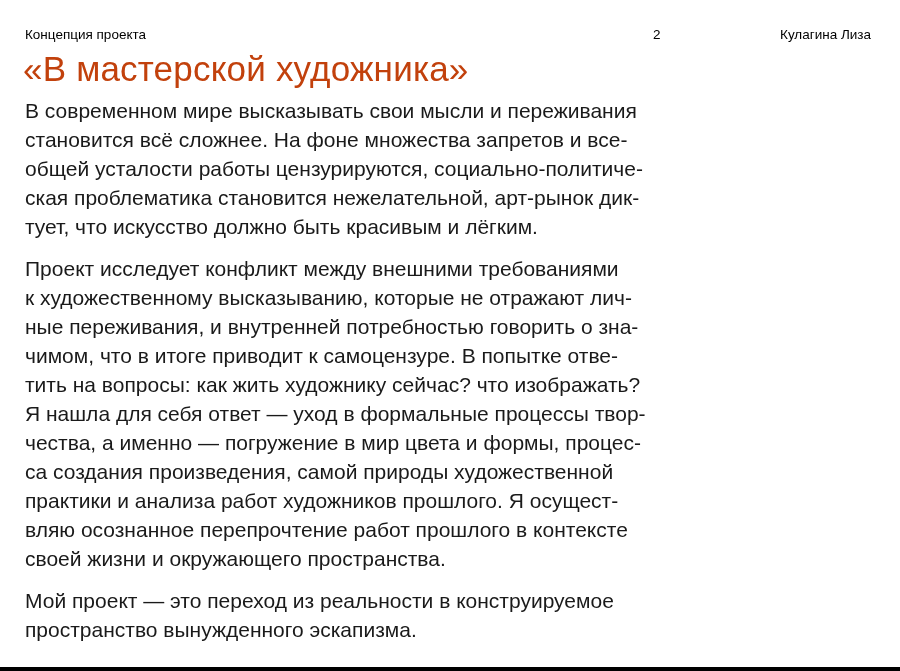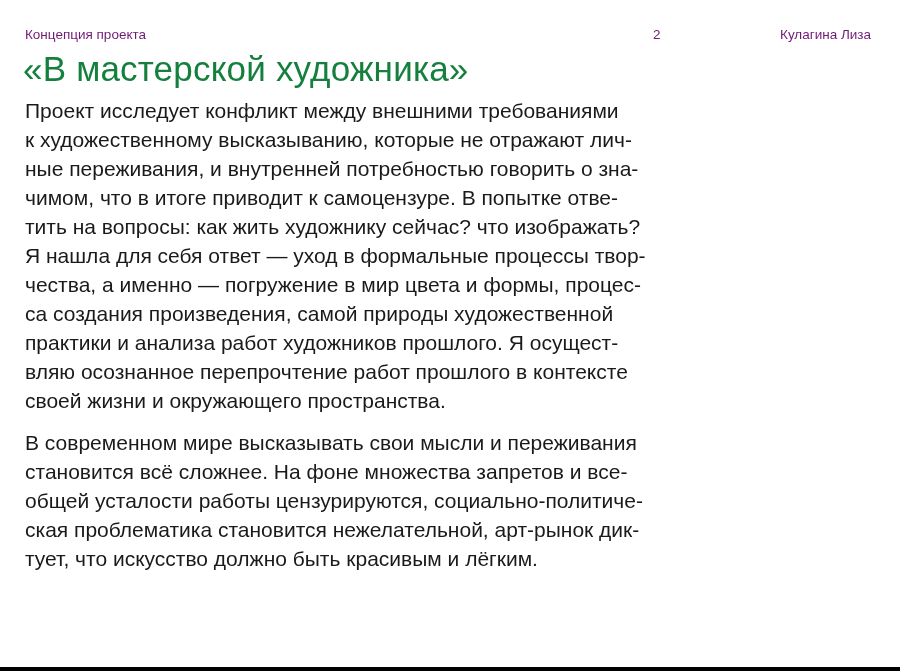--- a/index.html
+++ b/index.html
@@ -17,21 +17,21 @@
     overflow: hidden;
   }
   .header {
     position: absolute;
     top: 27px;
     left: 25px;
     right: 25px;
     height: 18px;
     font-size: 13.5px;
     line-height: 16px;
-    color: #701a75;
+    color: #000000;
   }
   .doc-type {
     position: absolute;
     left: 0;
     top: 0;
   }
   .page-num {
     position: absolute;
     left: 628px;
     top: 0;
@@ -43,21 +43,21 @@
   }
   .title {
     position: absolute;
     top: 47px;
     left: 23px;
     margin: 0;
     font-size: 35px;
     font-weight: 400;
     line-height: 44px;
     letter-spacing: 0.2px;
-    color: #15803d;
+    color: #c2410c;
     white-space: nowrap;
   }
   .body-text {
     position: absolute;
     top: 96px;
     left: 25px;
     width: 700px;
     font-size: 21px;
     line-height: 29px;
     color: #1a1a1a;
@@ -82,33 +82,35 @@
 
   <div class="header">
     <span class="doc-type">Концепция проекта</span>
     <span class="page-num">2</span>
     <span class="author">Кулагина Лиза</span>
   </div>
 
   <h1 class="title">«В мастерской художника»</h1>
 
   <div class="body-text">
+    <p>В современном мире высказывать свои мысли и переживания
+становится всё сложнее. На фоне множества запретов и все-
+общей усталости работы цензурируются, социально-политиче-
+ская проблематика становится нежелательной, арт-рынок дик-
+тует, что искусство должно быть красивым и лёгким.</p>
     <p>Проект исследует конфликт между внешними требованиями
 к художественному высказыванию, которые не отражают лич-
 ные переживания, и внутренней потребностью говорить о зна-
 чимом, что в итоге приводит к самоцензуре. В попытке отве-
 тить на вопросы: как жить художнику сейчас? что изображать?
 Я нашла для себя ответ — уход в формальные процессы твор-
 чества, а именно — погружение в мир цвета и формы, процес-
 са создания произведения, самой природы художественной
 практики и анализа работ художников прошлого. Я осущест-
 вляю осознанное перепрочтение работ прошлого в контексте
 своей жизни и окружающего пространства.</p>
-    <p>В современном мире высказывать свои мысли и переживания
-становится всё сложнее. На фоне множества запретов и все-
-общей усталости работы цензурируются, социально-политиче-
-ская проблематика становится нежелательной, арт-рынок дик-
-тует, что искусство должно быть красивым и лёгким.</p>
+    <p>Мой проект — это переход из реальности в конструируемое
+пространство вынужденного эскапизма.</p>
   </div>
 
   <div class="bottom-bar"></div>
 
 </div>
 
 </body></html>

